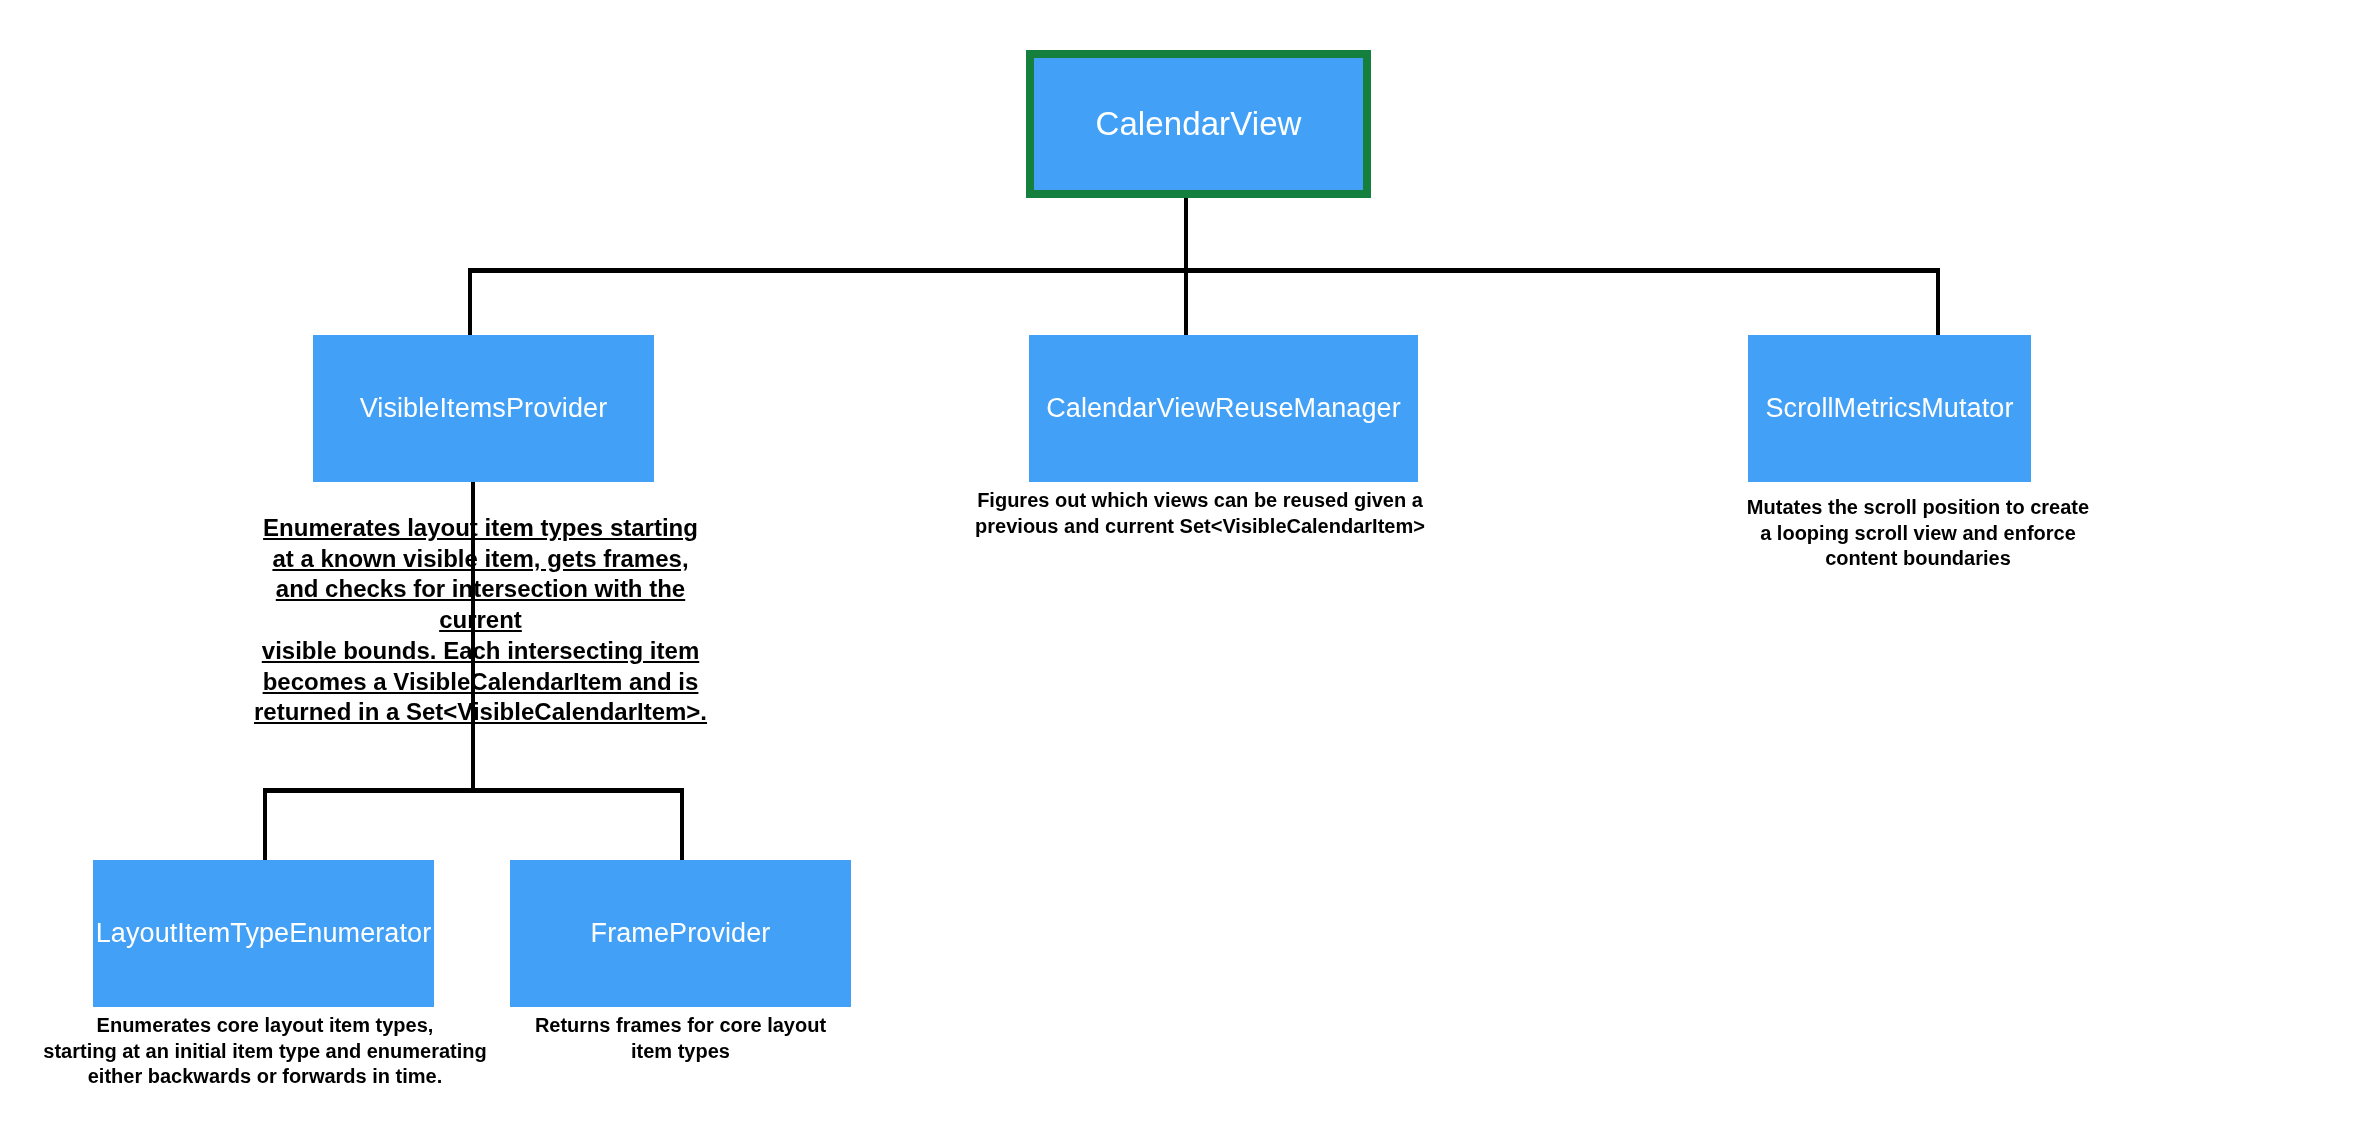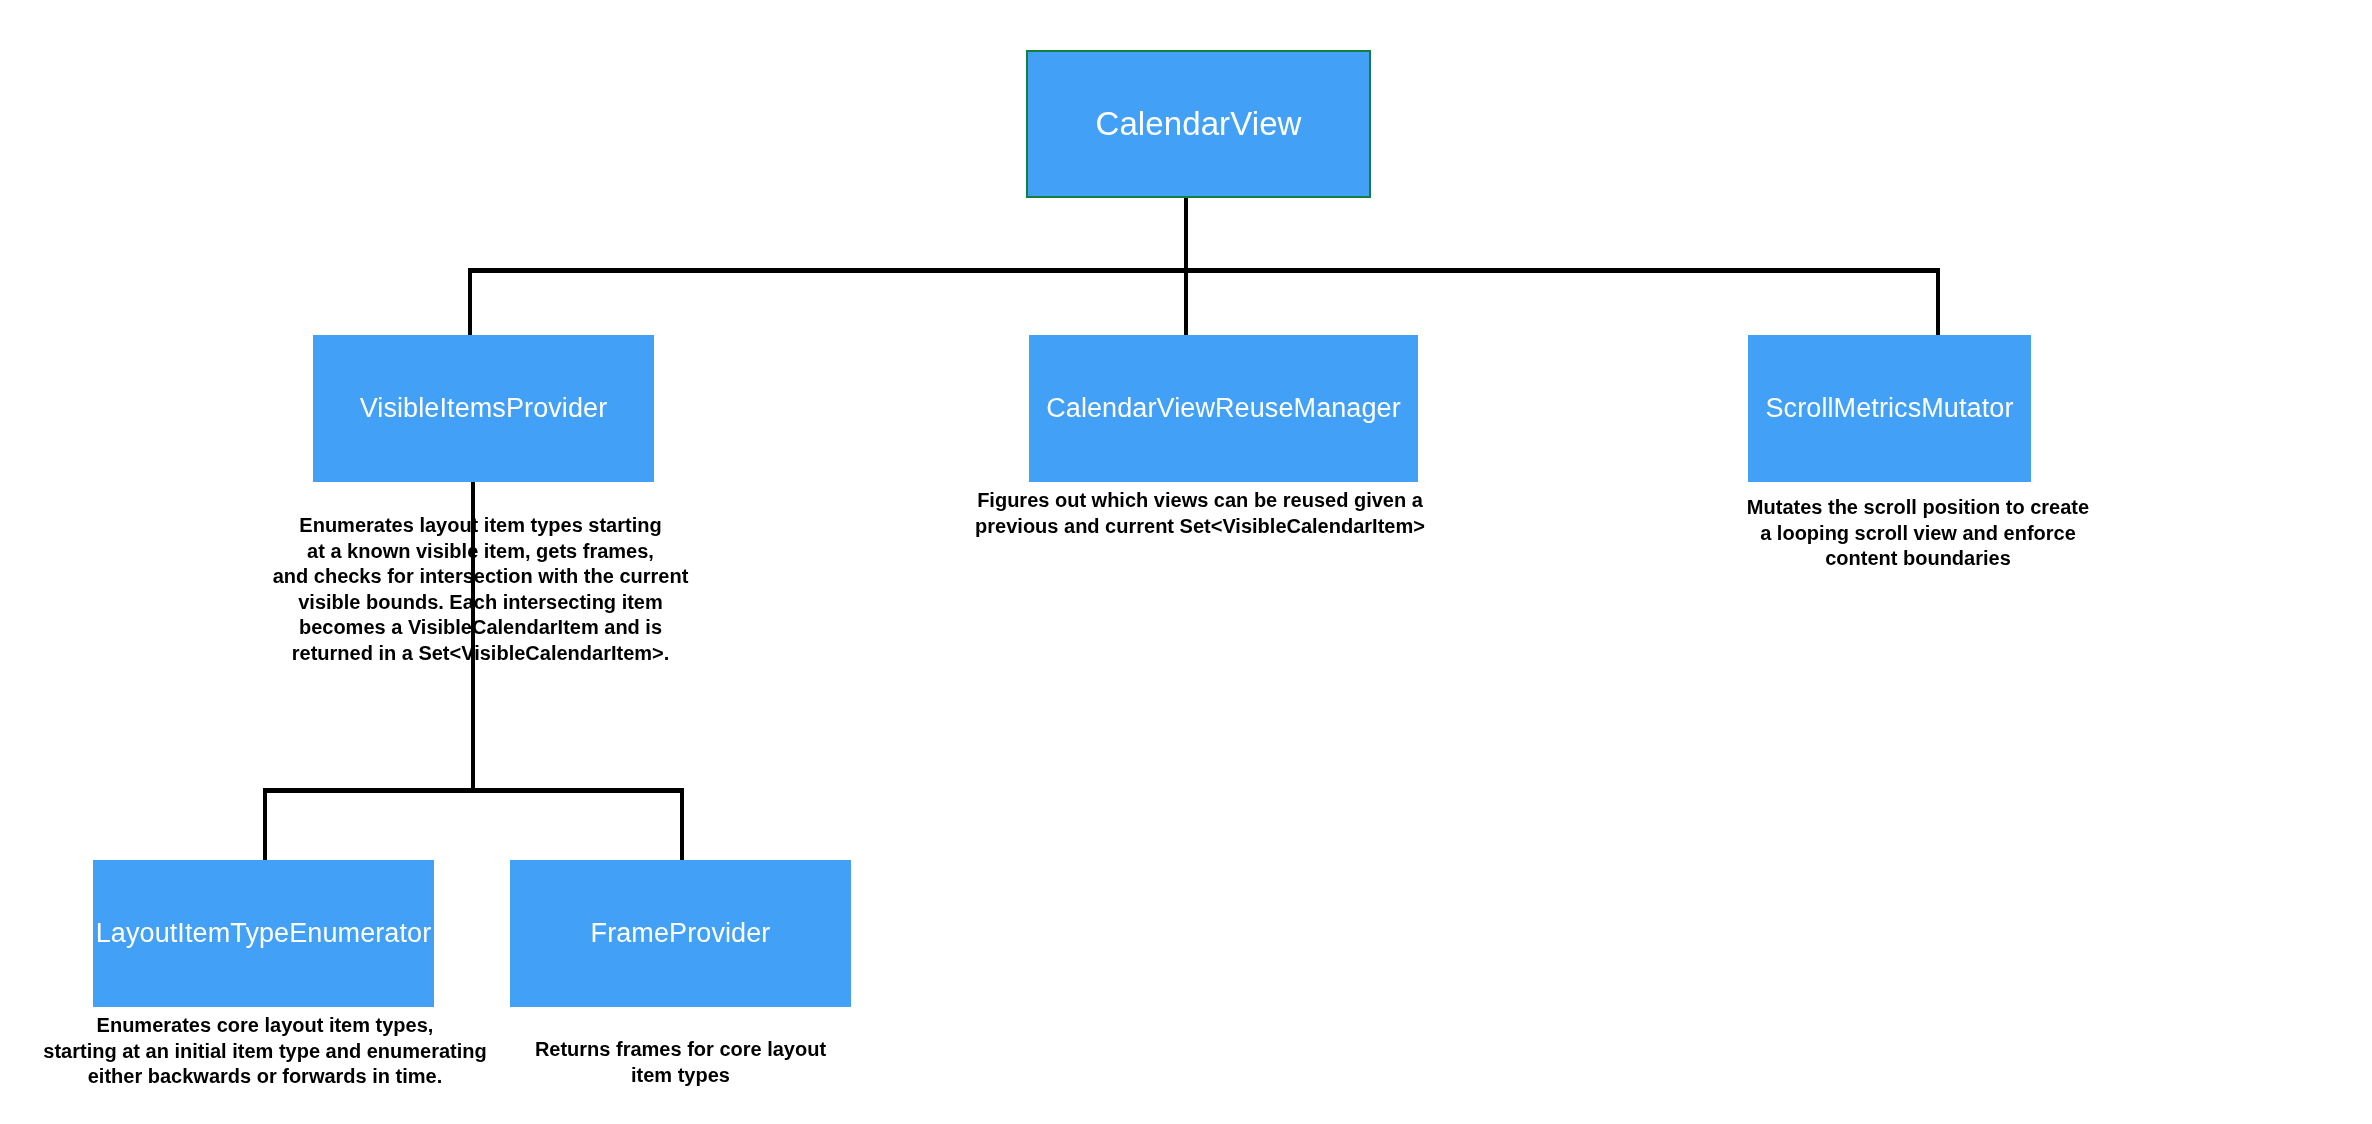--- a/index.html
+++ b/index.html
@@ -29,21 +29,21 @@
     display: flex;
     align-items: center;
     justify-content: center;
     color: #ffffff;
     font-weight: 400;
     letter-spacing: 0.1px;
     text-align: center;
     line-height: 1.1;
   }
   .node.root {
-    border: 2px solid #15803d;
+    border: 8px solid #15803d;
   }
   .node-label {
     display: block;
     white-space: nowrap;
   }
 
   
   .desc {
     position: absolute;
     box-sizing: border-box;
@@ -102,34 +102,34 @@
   </div>
 
   <div class="node" style="left:93px; top:860px; width:341px; height:147px; font-size:27px;">
     <span class="node-label">LayoutItemTypeEnumerator</span>
   </div>
 
   <div class="node" style="left:510px; top:860px; width:341px; height:147px; font-size:27px;">
     <span class="node-label">FrameProvider</span>
   </div>
 
-  <div class="desc" style="left:248px; top:513px; width:465px; font-size:20px;">Enumerates layout item types starting
+  <div class="desc" style="left:248px; top:513px; width:465px; font-size:24px;text-decoration:underline;">Enumerates layout item types starting
 at a known visible item, gets frames,
 and checks for intersection with the current
 visible bounds. Each intersecting item
 becomes a VisibleCalendarItem and is
 returned in a Set&lt;VisibleCalendarItem&gt;.</div>
 
   <div class="desc" style="left:940px; top:488px; width:520px; font-size:20px;text-align:center;">Figures out which views can be reused given a
 previous and current Set&lt;VisibleCalendarItem&gt;</div>
 
   <div class="desc" style="left:1718px; top:495px; width:400px; font-size:20px;">Mutates the scroll position to create
 a looping scroll view and enforce
 content boundaries</div>
 
   <div class="desc" style="left:15px; top:1013px; width:500px; font-size:20px;">Enumerates core layout item types,
 starting at an initial item type and enumerating
 either backwards or forwards in time.</div>
 
-  <div class="desc" style="left:510px; top:1013px; width:341px; font-size:20px;margin-top:24px;">Returns frames for core layout
+  <div class="desc" style="left:510px; top:1013px; width:341px; font-size:20px;">Returns frames for core layout
 item types</div>
 
 </div>
 
 </body></html>

